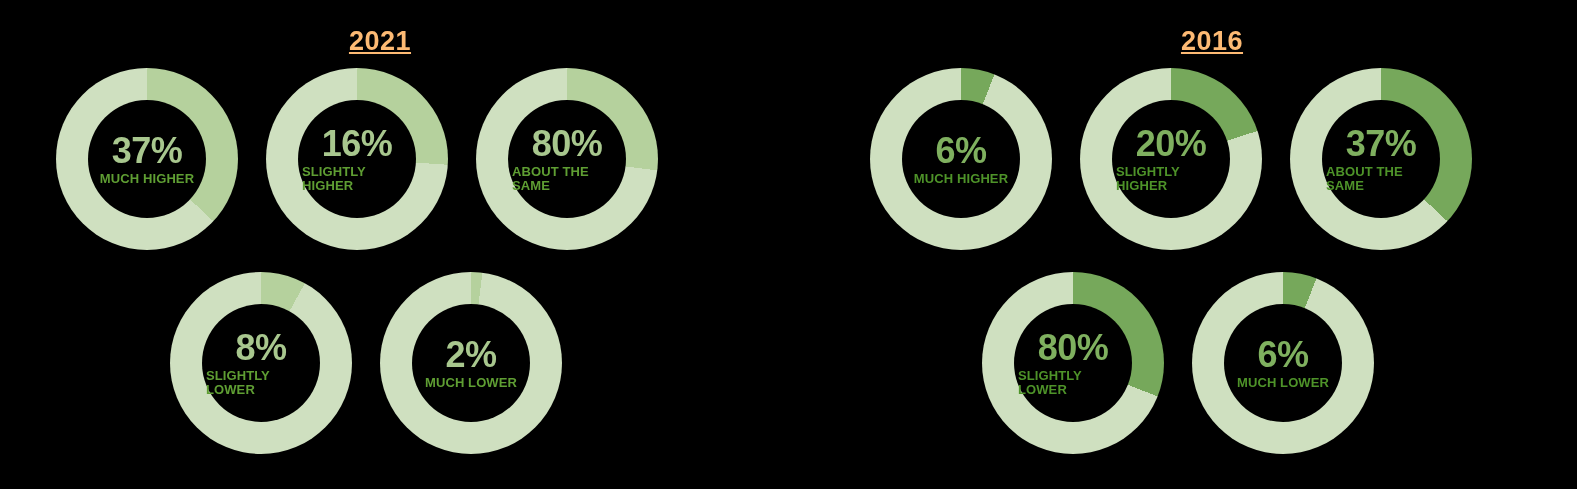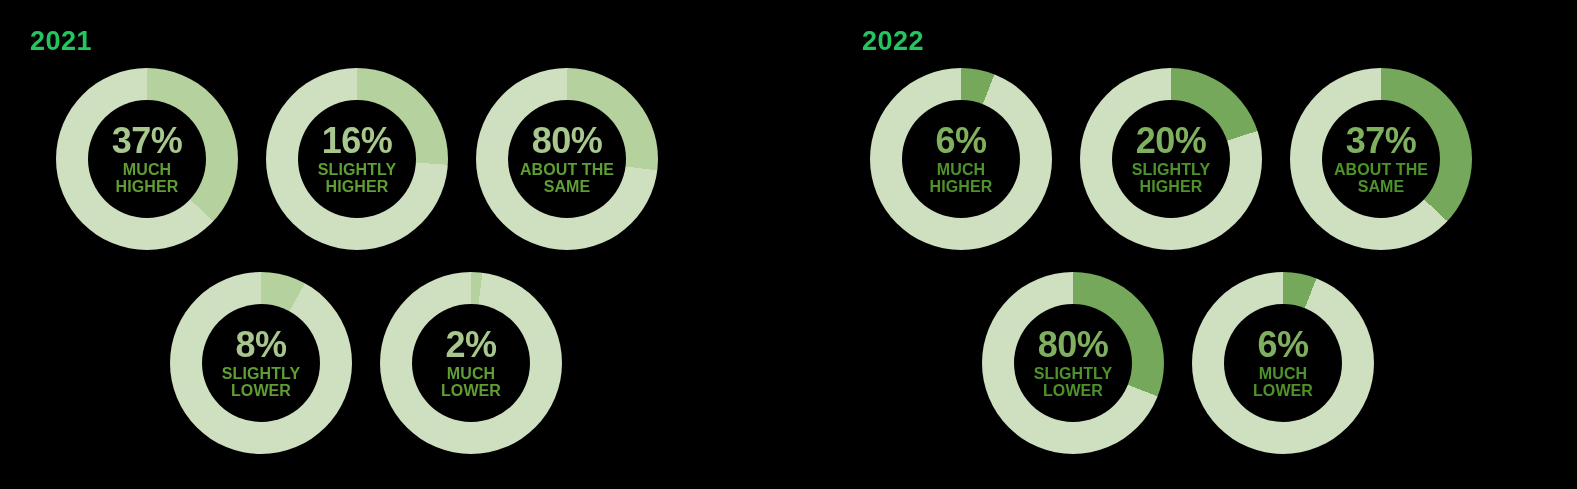--- a/index.html
+++ b/index.html
@@ -30,26 +30,27 @@
     width: 700px;
     height: 489px;
   }
   #group-2021 { left: 30px; }
   #group-2022 { left: 862px; }
 
   .year-title {
     position: absolute;
     top: 26px;
     width: 100%;
-    text-align: left;
+    text-align: center;
     font-size: 27px;
     font-weight: 700;
     letter-spacing: 0.5px;
-    color: #22c55e;
+    color: #fdba74;
     font-family: "Liberation Sans", sans-serif;
+    text-decoration: underline;
   }
 
   
   .row {
     position: absolute;
     display: flex;
     width: 100%;
   }
   .row-top {
     top: 68px;
@@ -88,33 +89,32 @@
     top: 50%;
     transform: translate(-50%, -50%);
     width: 118px;
     height: 118px;
     border-radius: 50%;
     background: #000000;
     display: flex;
     flex-direction: column;
     align-items: center;
     justify-content: center;
-    text-align: center;
     line-height: 1;
   }
 
   .donut-value {
     font-size: 36px;
     font-weight: 700;
     letter-spacing: -0.5px;
     margin-bottom: 3px;
   }
 
   .donut-label {
-    font-size: 16px;
+    font-size: 13px;
     font-weight: 700;
     letter-spacing: 0.1px;
     line-height: 1.06;
     text-transform: uppercase;
     max-width: 110px;
   }
 
   
   .theme-2021 .donut-value { color: #a8c78e; }
   .theme-2021 .donut-label { color: #5f9e33; }
@@ -167,21 +167,21 @@
         <div class="donut-ring" style="background: conic-gradient(rgb(181, 209, 157) 0deg, rgb(181, 209, 157) 7.2deg, rgb(207, 224, 192) 7.2deg, rgb(207, 224, 192) 360deg);"></div>
         <div class="donut-hole">
           <div class="donut-value">2%</div>
           <div class="donut-label">MUCH LOWER</div>
         </div>
       </div>
     </div>
   </div>
 
   <div class="year-group theme-2022" id="group-2022">
-    <div class="year-title">2022</div>
+    <div class="year-title">2016</div>
 
     <div class="row row-top">
       <div class="donut">
         <div class="donut-ring" style="background: conic-gradient(rgb(118, 168, 91) 0deg, rgb(118, 168, 91) 21.6deg, rgb(207, 224, 192) 21.6deg, rgb(207, 224, 192) 360deg);"></div>
         <div class="donut-hole">
           <div class="donut-value">6%</div>
           <div class="donut-label">MUCH HIGHER</div>
         </div>
       </div>
       <div class="donut">

